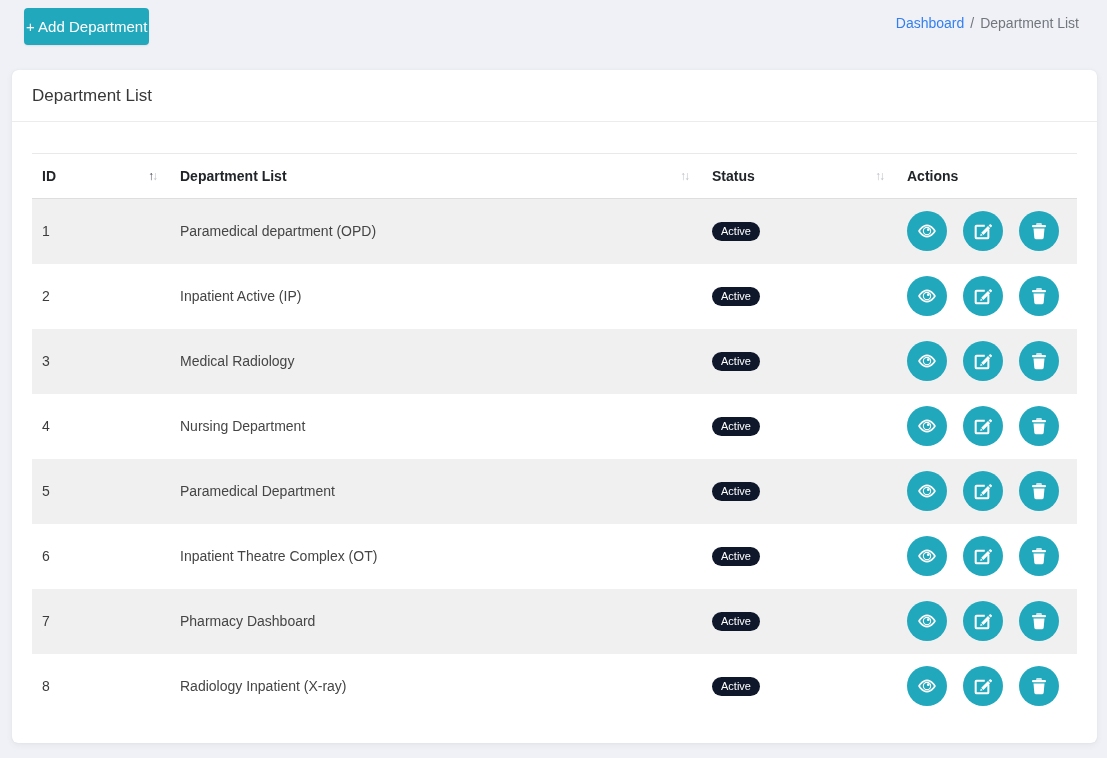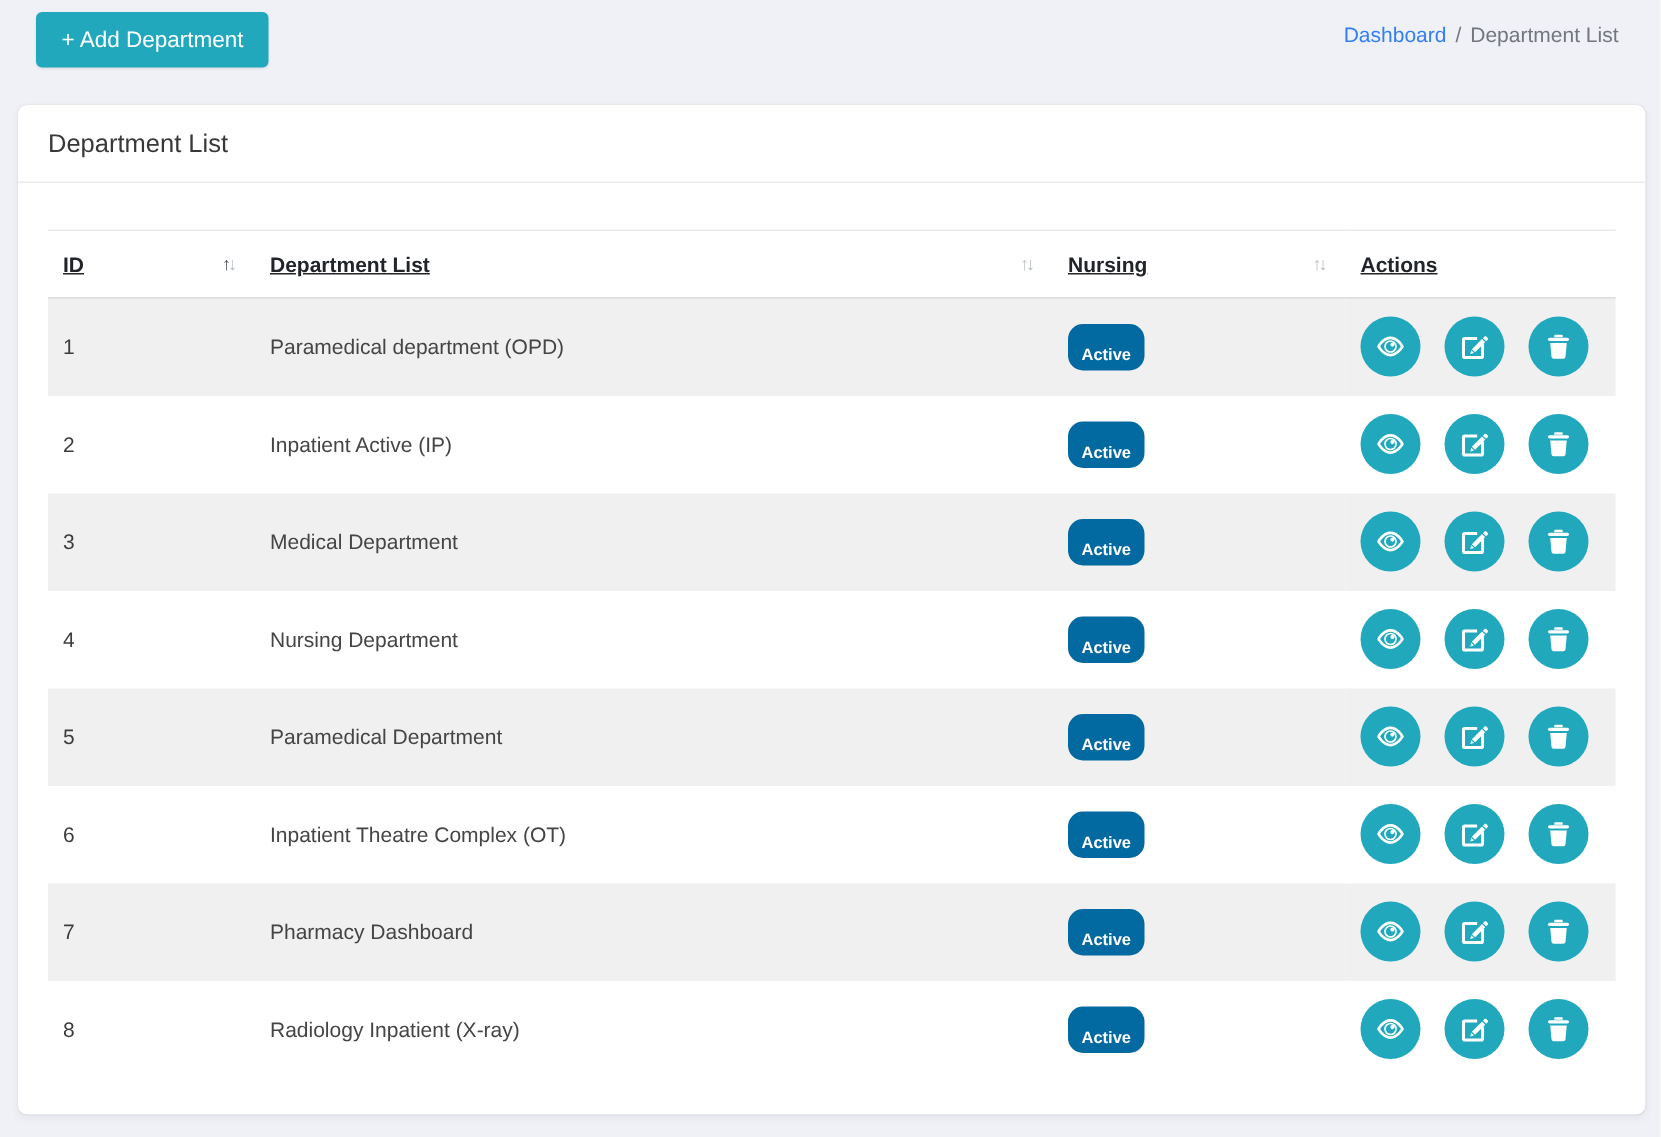--- a/index.html
+++ b/index.html
@@ -10,21 +10,21 @@
     color: #3f3f3f;
     position: relative;
   }
   
   .topbar {
     display: flex; align-items: flex-start; justify-content: space-between;
     padding: 8px 28px 0 24px; height: 58px;
   }
   .btn-add {
     background: #21a8bd; color: #ffffff; border: none; cursor: pointer;
-    font-family: inherit; font-size: 15px; padding: 0 17px; height: 37px;
+    font-family: inherit; font-size: 15px; padding: 0 2px; height: 37px;
     border-radius: 4px; box-shadow: 0 1px 2px rgba(0,0,0,.08);
   }
   .breadcrumb { font-size: 14px; color: #72777e; margin-top: 7px; }
   .breadcrumb a { color: #327ff2; text-decoration: none; cursor: pointer; }
   .breadcrumb .sep { margin: 0 6px; color: #72777e; }
   
   .card {
     position: absolute; left: 12px; right: 10px; top: 70px;
     background: #ffffff; border-radius: 6px;
     box-shadow: 0 2px 6px rgba(60,70,90,.07), 0 0 1px rgba(60,70,90,.15);
@@ -39,37 +39,36 @@
   table { width: 100%; border-collapse: collapse; table-layout: fixed; }
   col.c-id { width: 138px; }
   col.c-name { width: 532px; }
   col.c-status { width: 195px; }
   col.c-actions { width: auto; }
   thead th {
     text-align: left; font-size: 14px; font-weight: bold; color: #212529;
     padding: 14px 10px; height: 45px;
     border-top: 1px solid #e9e9e9; border-bottom: 1px solid #dedede;
     position: relative;
-    text-decoration: underline;
   }
   .sort { position: absolute; right: 14px; top: 50%; transform: translateY(-50%);
           font-size: 12px; font-weight: normal; letter-spacing: -2px; }
   .sort .up, .sort .down { color: #bcc0c6; font-style: normal; }
   th.sorted-asc .sort .up { color: #42464c; }
   tbody td {
     height: 65px; vertical-align: middle; font-size: 14px; color: #454545;
     padding: 0 10px;
   }
   tbody tr:nth-child(odd) { background: #f0f0f0; }
   tbody tr:nth-child(even) { background: #ffffff; }
   td.cell-id { color: #3c3c3c; }
   .badge {
-    display: inline-block; background: #0369a1; color: #ffffff;
-    font-size: 11px; font-weight: bold; line-height: 1;
-    padding: 16px 9px 4px 9px; border-radius: 10px;
+    display: inline-block; background: #0f172a; color: #ffffff;
+    font-size: 11px; font-weight: normal; line-height: 1;
+    padding: 4px 9px 4px 9px; border-radius: 10px;
   }
   .actions-cell { white-space: nowrap; }
   .act {
     width: 40px; height: 40px; border-radius: 50%;
     background: #21a8bd; border: none; cursor: pointer;
     display: inline-flex; align-items: center; justify-content: center;
     margin-right: 12px; vertical-align: middle; padding: 0;
   }
   .act svg { display: block; }
 </style>
@@ -99,21 +98,21 @@
         <tr>
           <th class="sorted-asc">
             <span>ID</span>
             <span class="sort"><i class="up">↑</i><i class="down">↓</i></span>
           </th>
           <th>
             <span>Department List</span>
             <span class="sort"><i class="up">↑</i><i class="down">↓</i></span>
           </th>
           <th>
-            <span>Nursing</span>
+            <span>Status</span>
             <span class="sort"><i class="up">↑</i><i class="down">↓</i></span>
           </th>
           <th>
             <span>Actions</span>
           </th>
         </tr>
       </thead>
       <tbody>
   <tr>
     <td class="cell-id">1</td>
@@ -188,21 +187,21 @@
             <rect fill="#ffffff" x="3.6" y="4.9" width="16.8" height="2.6" rx="1.3"></rect>
             <path fill="#ffffff" d="M5.4 9.1h13.2l-1 11.1c-0.1 0.9-0.9 1.6-1.8 1.6H8.2c-0.9 0-1.7-0.7-1.8-1.6z"></path>
           </svg>
         </span>
       </button>
     </td>
   </tr>
 
   <tr>
     <td class="cell-id">3</td>
-    <td class="cell-name">Medical Department</td>
+    <td class="cell-name">Medical Radiology</td>
     <td class="cell-status">
       <span class="badge">Active</span>
     </td>
     <td class="actions-cell">
       <button class="act" title="">
         <span>
           <svg width="22" height="22" viewBox="0 0 24 24">
             <path fill="#ffffff" d="M12 4.8c-5.6 0-9.3 6.2-9.5 6.8l-0.2 0.4 0.2 0.4c0.2 0.6 3.9 6.8 9.5 6.8s9.3-6.2 9.5-6.8l0.2-0.4-0.2-0.4C21.3 11 17.6 4.8 12 4.8zm0 12.4c-3.9 0-6.8-4-7.5-5.2C5.2 10.8 8.1 6.8 12 6.8s6.8 4 7.5 5.2c-0.7 1.2-3.6 5.2-7.5 5.2z"></path>
             <circle fill="#ffffff" cx="12" cy="12" r="4.6"></circle>
             <circle fill="#21a8bd" cx="12" cy="12" r="3.4"></circle>

